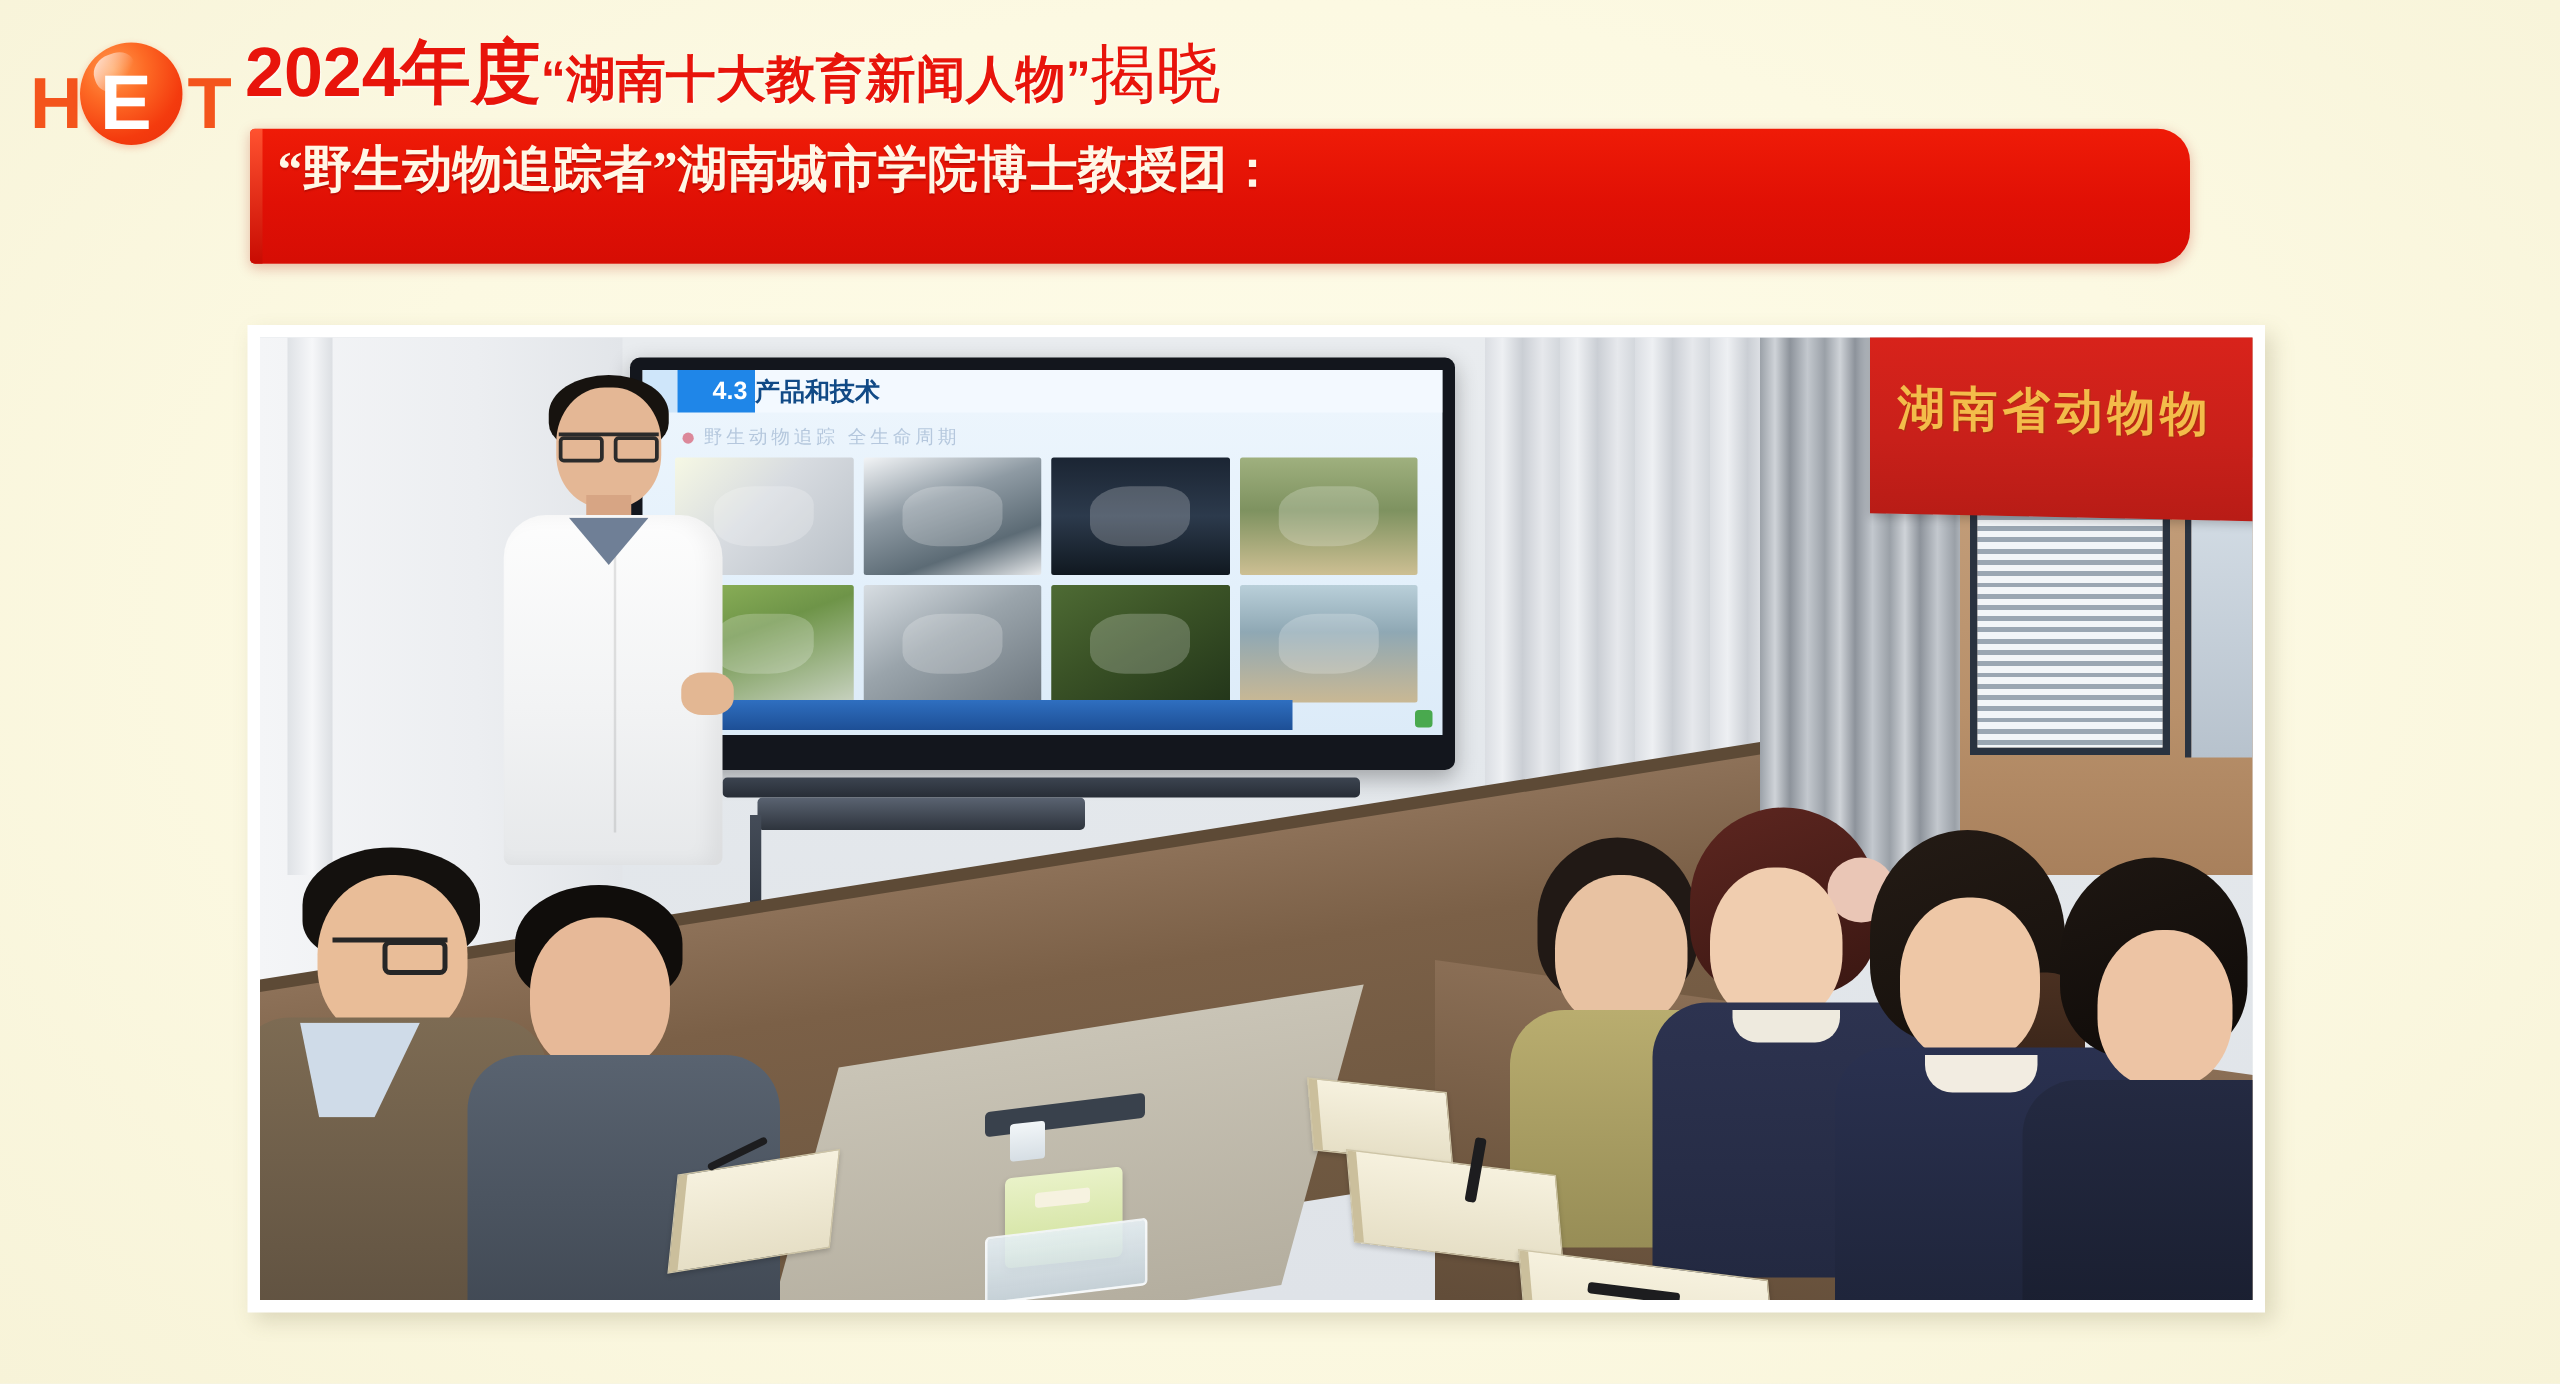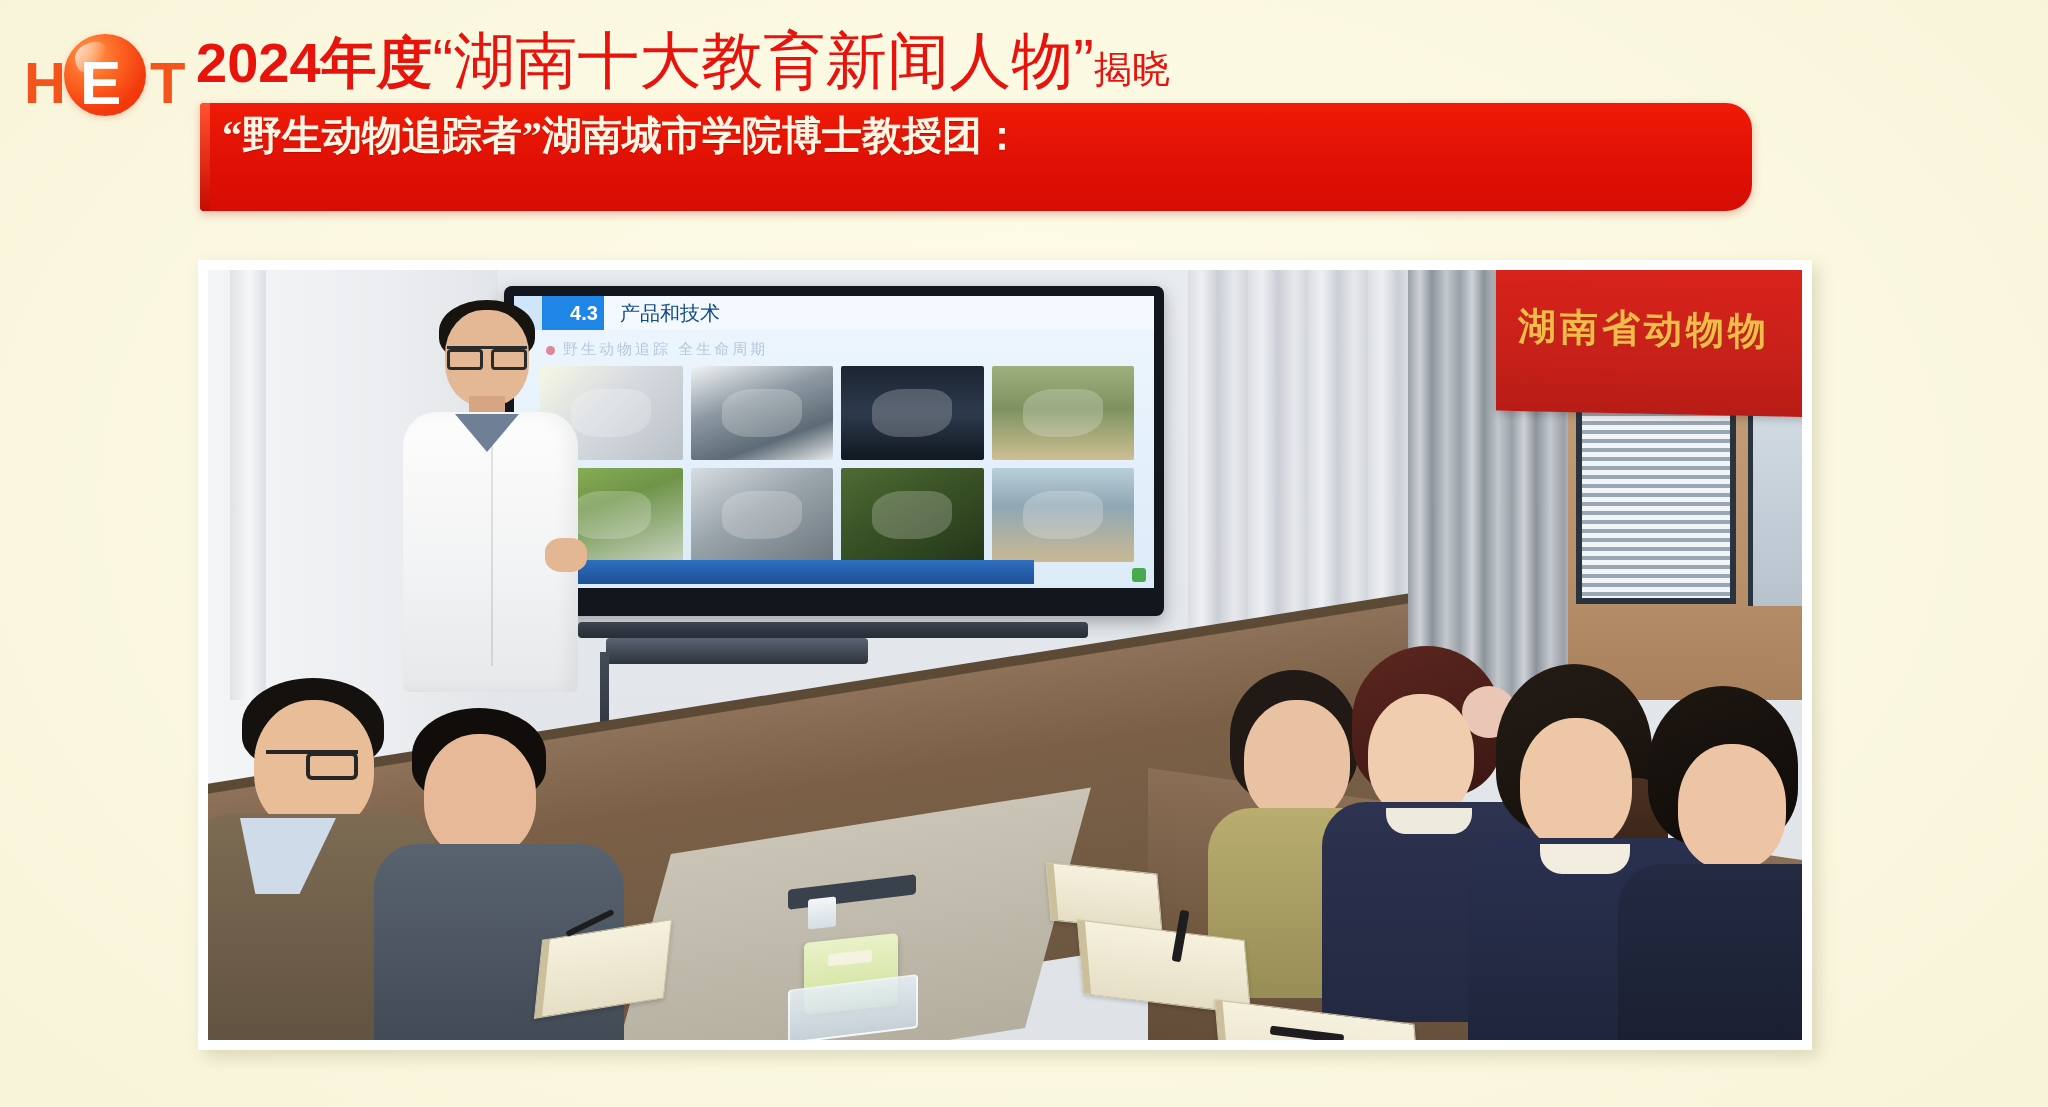--- a/index.html
+++ b/index.html
@@ -42,22 +42,22 @@
   
   .headline{
     position:absolute; left:196px; top:30px;
     font-size:56px; line-height:1.0; white-space:nowrap;
     color:#e8140b; font-weight:bold;
     font-family:"Liberation Sans","DejaVu Sans",sans-serif;
     letter-spacing:0px;
     text-shadow:1px 1px 0 rgba(255,255,255,.55);
   }
   .headline .year{ font-weight:bold; }
-  .headline .quoted{ font-size:62px; font-weight:normal;text-align:right; }
-  .headline .tail{ font-size:38px; font-weight:normal; }
+  .headline .quoted{ font-size:40px; font-weight:bold;text-align:right; }
+  .headline .tail{ font-size:52px; font-weight:normal; }
 
   
   .banner{
     position:absolute; left:200px; top:103px;
     width:1552px; height:108px;
     background:linear-gradient(180deg,#ef1b07 0%, #e01005 55%, #d60d04 100%);
     border-radius:4px 26px 26px 4px;
     box-shadow:0 3px 10px rgba(180,20,5,.28);
     padding:8px 0 0 22px;
     overflow:hidden;
@@ -161,22 +161,22 @@
     position:relative; width:100%; height:100%; overflow:hidden;
     background:linear-gradient(180deg,#eef6fd 0%, #e3f0fb 60%, #dcebf8 100%);
   }
   .slide-hdr{ position:absolute; left:0; top:0; height:34px; width:100%; display:flex; }
   .slide-hdr .pad{ width:28px; background:#cfe6fa; }
   .slide-hdr .num{
     width:62px; background:#1f86e8; color:#fff; font-weight:bold; font-size:20px;
     display:flex; align-items:center; justify-content:center;padding-left:22px;
   }
   .slide-hdr .ttl{
-    flex:1; background:#f3f9ff; color:#114a86; font-size:20px; font-weight:normal;
-    display:flex; align-items:center; padding-left:16px;
+    flex:1; background:#f3f9ff; color:#114a86; font-size:20px; font-weight:bold;
+    display:flex; align-items:center; 
   }
   .slide-bullet{
     position:absolute; left:32px; top:44px; font-size:15px; color:#8aa4c4;
     letter-spacing:3px; opacity:.55;
   }
   .slide-bullet .dot{
     display:inline-block; width:9px; height:9px; background:#d0304a;
     border-radius:50%; margin-right:8px; vertical-align:middle;
   }
   .grid{

